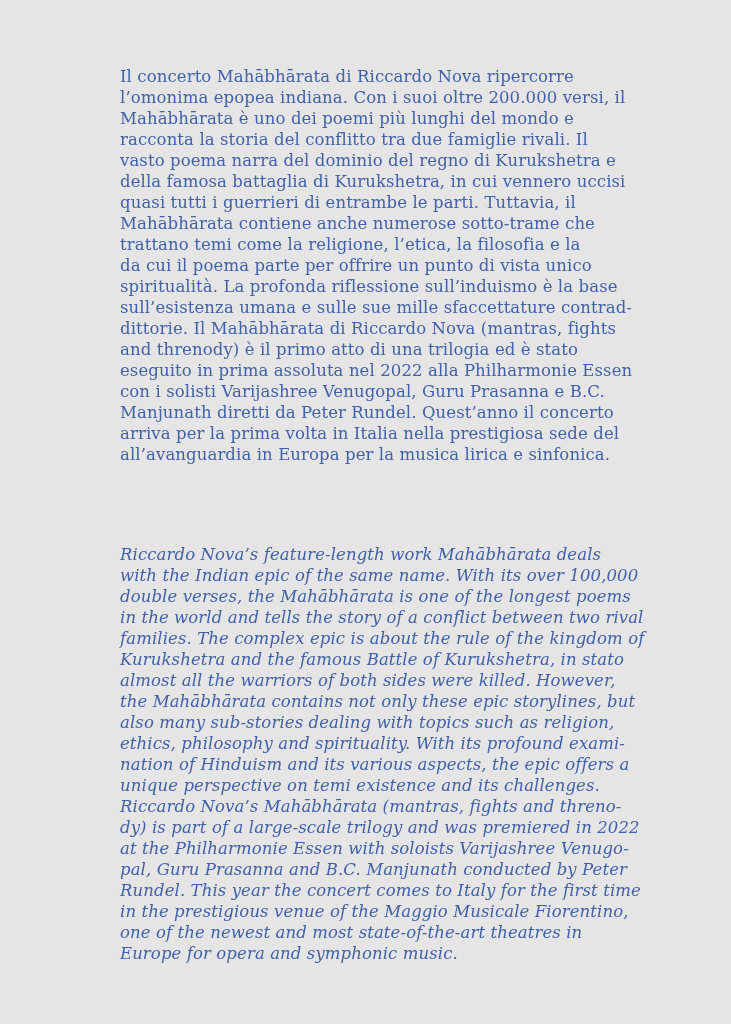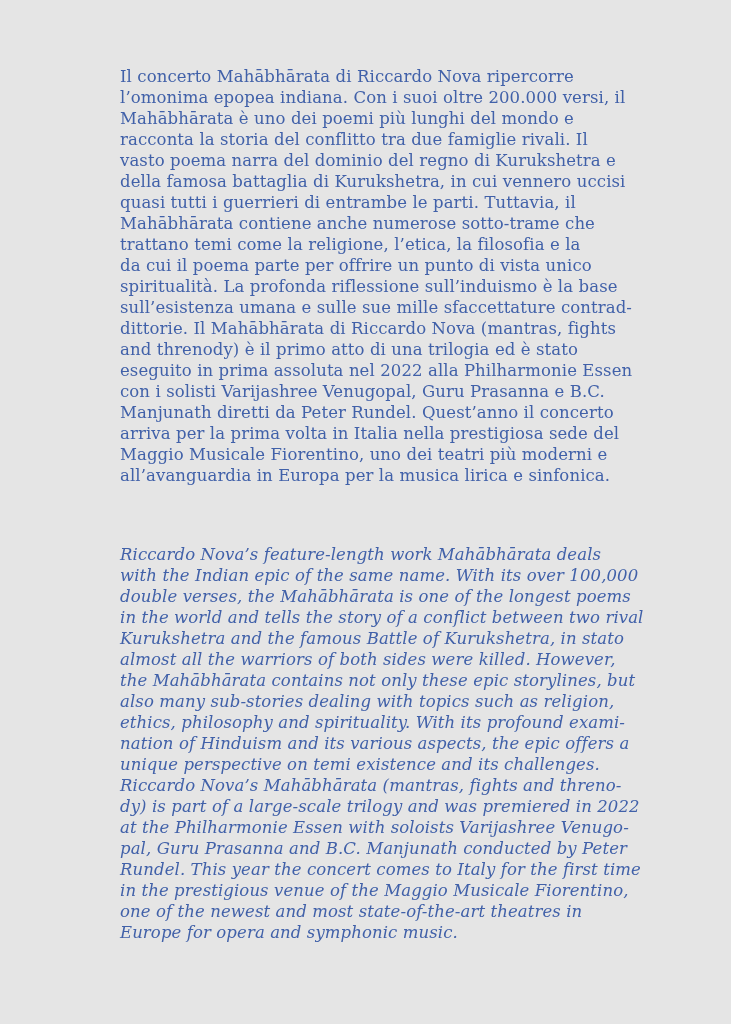--- a/index.html
+++ b/index.html
@@ -55,29 +55,29 @@
       <div class="text-line">trattano temi come la religione, l’etica, la filosofia e la</div>
       <div class="text-line">da cui il poema parte per offrire un punto di vista unico</div>
       <div class="text-line">spiritualità. La profonda riflessione sull’induismo è la base</div>
       <div class="text-line">sull’esistenza umana e sulle sue mille sfaccettature contrad-</div>
       <div class="text-line">dittorie. Il Mahābhārata di Riccardo Nova (mantras, fights</div>
       <div class="text-line">and threnody) è il primo atto di una trilogia ed è stato</div>
       <div class="text-line">eseguito in prima assoluta nel 2022 alla Philharmonie Essen</div>
       <div class="text-line">con i solisti Varijashree Venugopal, Guru Prasanna e B.C.</div>
       <div class="text-line">Manjunath diretti da Peter Rundel. Quest’anno il concerto</div>
       <div class="text-line">arriva per la prima volta in Italia nella prestigiosa sede del</div>
-      <div class="text-line">Maggio Musicale Fiorentino, uno dei teatri più moderni e</div>
       <div class="text-line">all’avanguardia in Europa per la musica lirica e sinfonica.</div>
     </section>
 
   <section class="text-block block-en" lang="en">
       <div class="text-line">Riccardo Nova’s feature-length work Mahābhārata deals</div>
       <div class="text-line">with the Indian epic of the same name. With its over 100,000</div>
       <div class="text-line">double verses, the Mahābhārata is one of the longest poems</div>
       <div class="text-line">in the world and tells the story of a conflict between two rival</div>
+      <div class="text-line">families. The complex epic is about the rule of the kingdom of</div>
       <div class="text-line">Kurukshetra and the famous Battle of Kurukshetra, in stato</div>
       <div class="text-line">almost all the warriors of both sides were killed. However,</div>
       <div class="text-line">the Mahābhārata contains not only these epic storylines, but</div>
       <div class="text-line">also many sub-stories dealing with topics such as religion,</div>
       <div class="text-line">ethics, philosophy and spirituality. With its profound exami-</div>
       <div class="text-line">nation of Hinduism and its various aspects, the epic offers a</div>
       <div class="text-line">unique perspective on temi existence and its challenges.</div>
       <div class="text-line">Riccardo Nova’s Mahābhārata (mantras, fights and threno-</div>
       <div class="text-line">dy) is part of a large-scale trilogy and was premiered in 2022</div>
       <div class="text-line">at the Philharmonie Essen with soloists Varijashree Venugo-</div>

